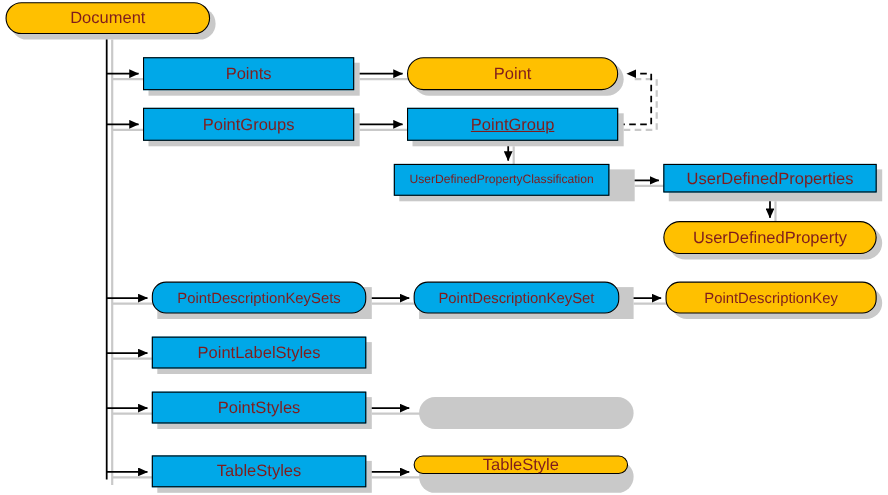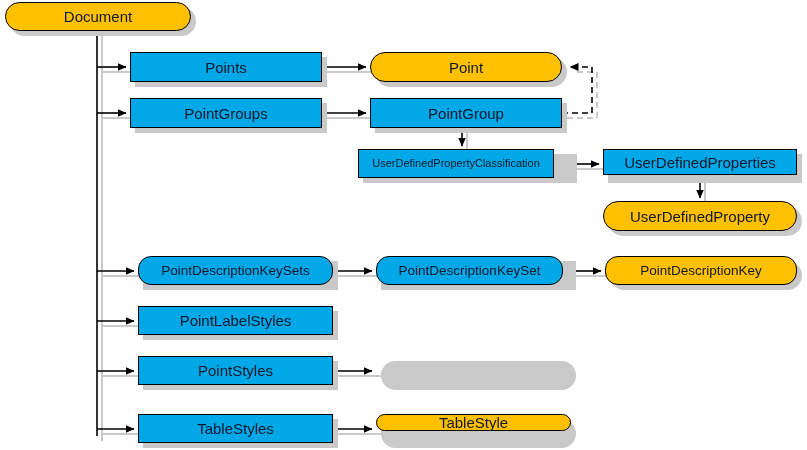--- a/index.html
+++ b/index.html
@@ -22,21 +22,21 @@
     width: 807px;
     height: 450px;
   }
   .node {
     position: absolute;
     box-sizing: border-box;
     border: 1px solid #000000;
     display: flex;
     align-items: center;
     justify-content: center;
-    color: #0f172a;
+    color: #7f1d1d;
     font-size: 15px;
     line-height: 1;
     white-space: nowrap;
     z-index: 5;
   }
   .node.rect {
     background: #00a8e8;
     border-radius: 0;
   }
   .node.round {
@@ -144,21 +144,21 @@
   </div>
 
   <div class="node round" style="left:370px; top:52px; width:192px; height:30px;">
     <span class="node-label">Point</span>
   </div>
 
   <div class="node rect" style="left:130px; top:98px; width:192px; height:30px;">
     <span class="node-label">PointGroups</span>
   </div>
 
-  <div class="node rect" style="left:370px; top:98px; width:192px; height:30px;">
+  <div class="node rect" style="left:370px; top:98px; width:192px; height:30px;text-decoration:underline;">
     <span class="node-label">PointGroup</span>
   </div>
 
   <div class="node rect small" style="left:358px; top:149px; width:196px; height:29px;">
     <span class="node-label">UserDefinedPropertyClassification</span>
   </div>
 
   <div class="node rect" style="left:603px; top:149px; width:194px; height:26px;">
     <span class="node-label">UserDefinedProperties</span>
   </div>

